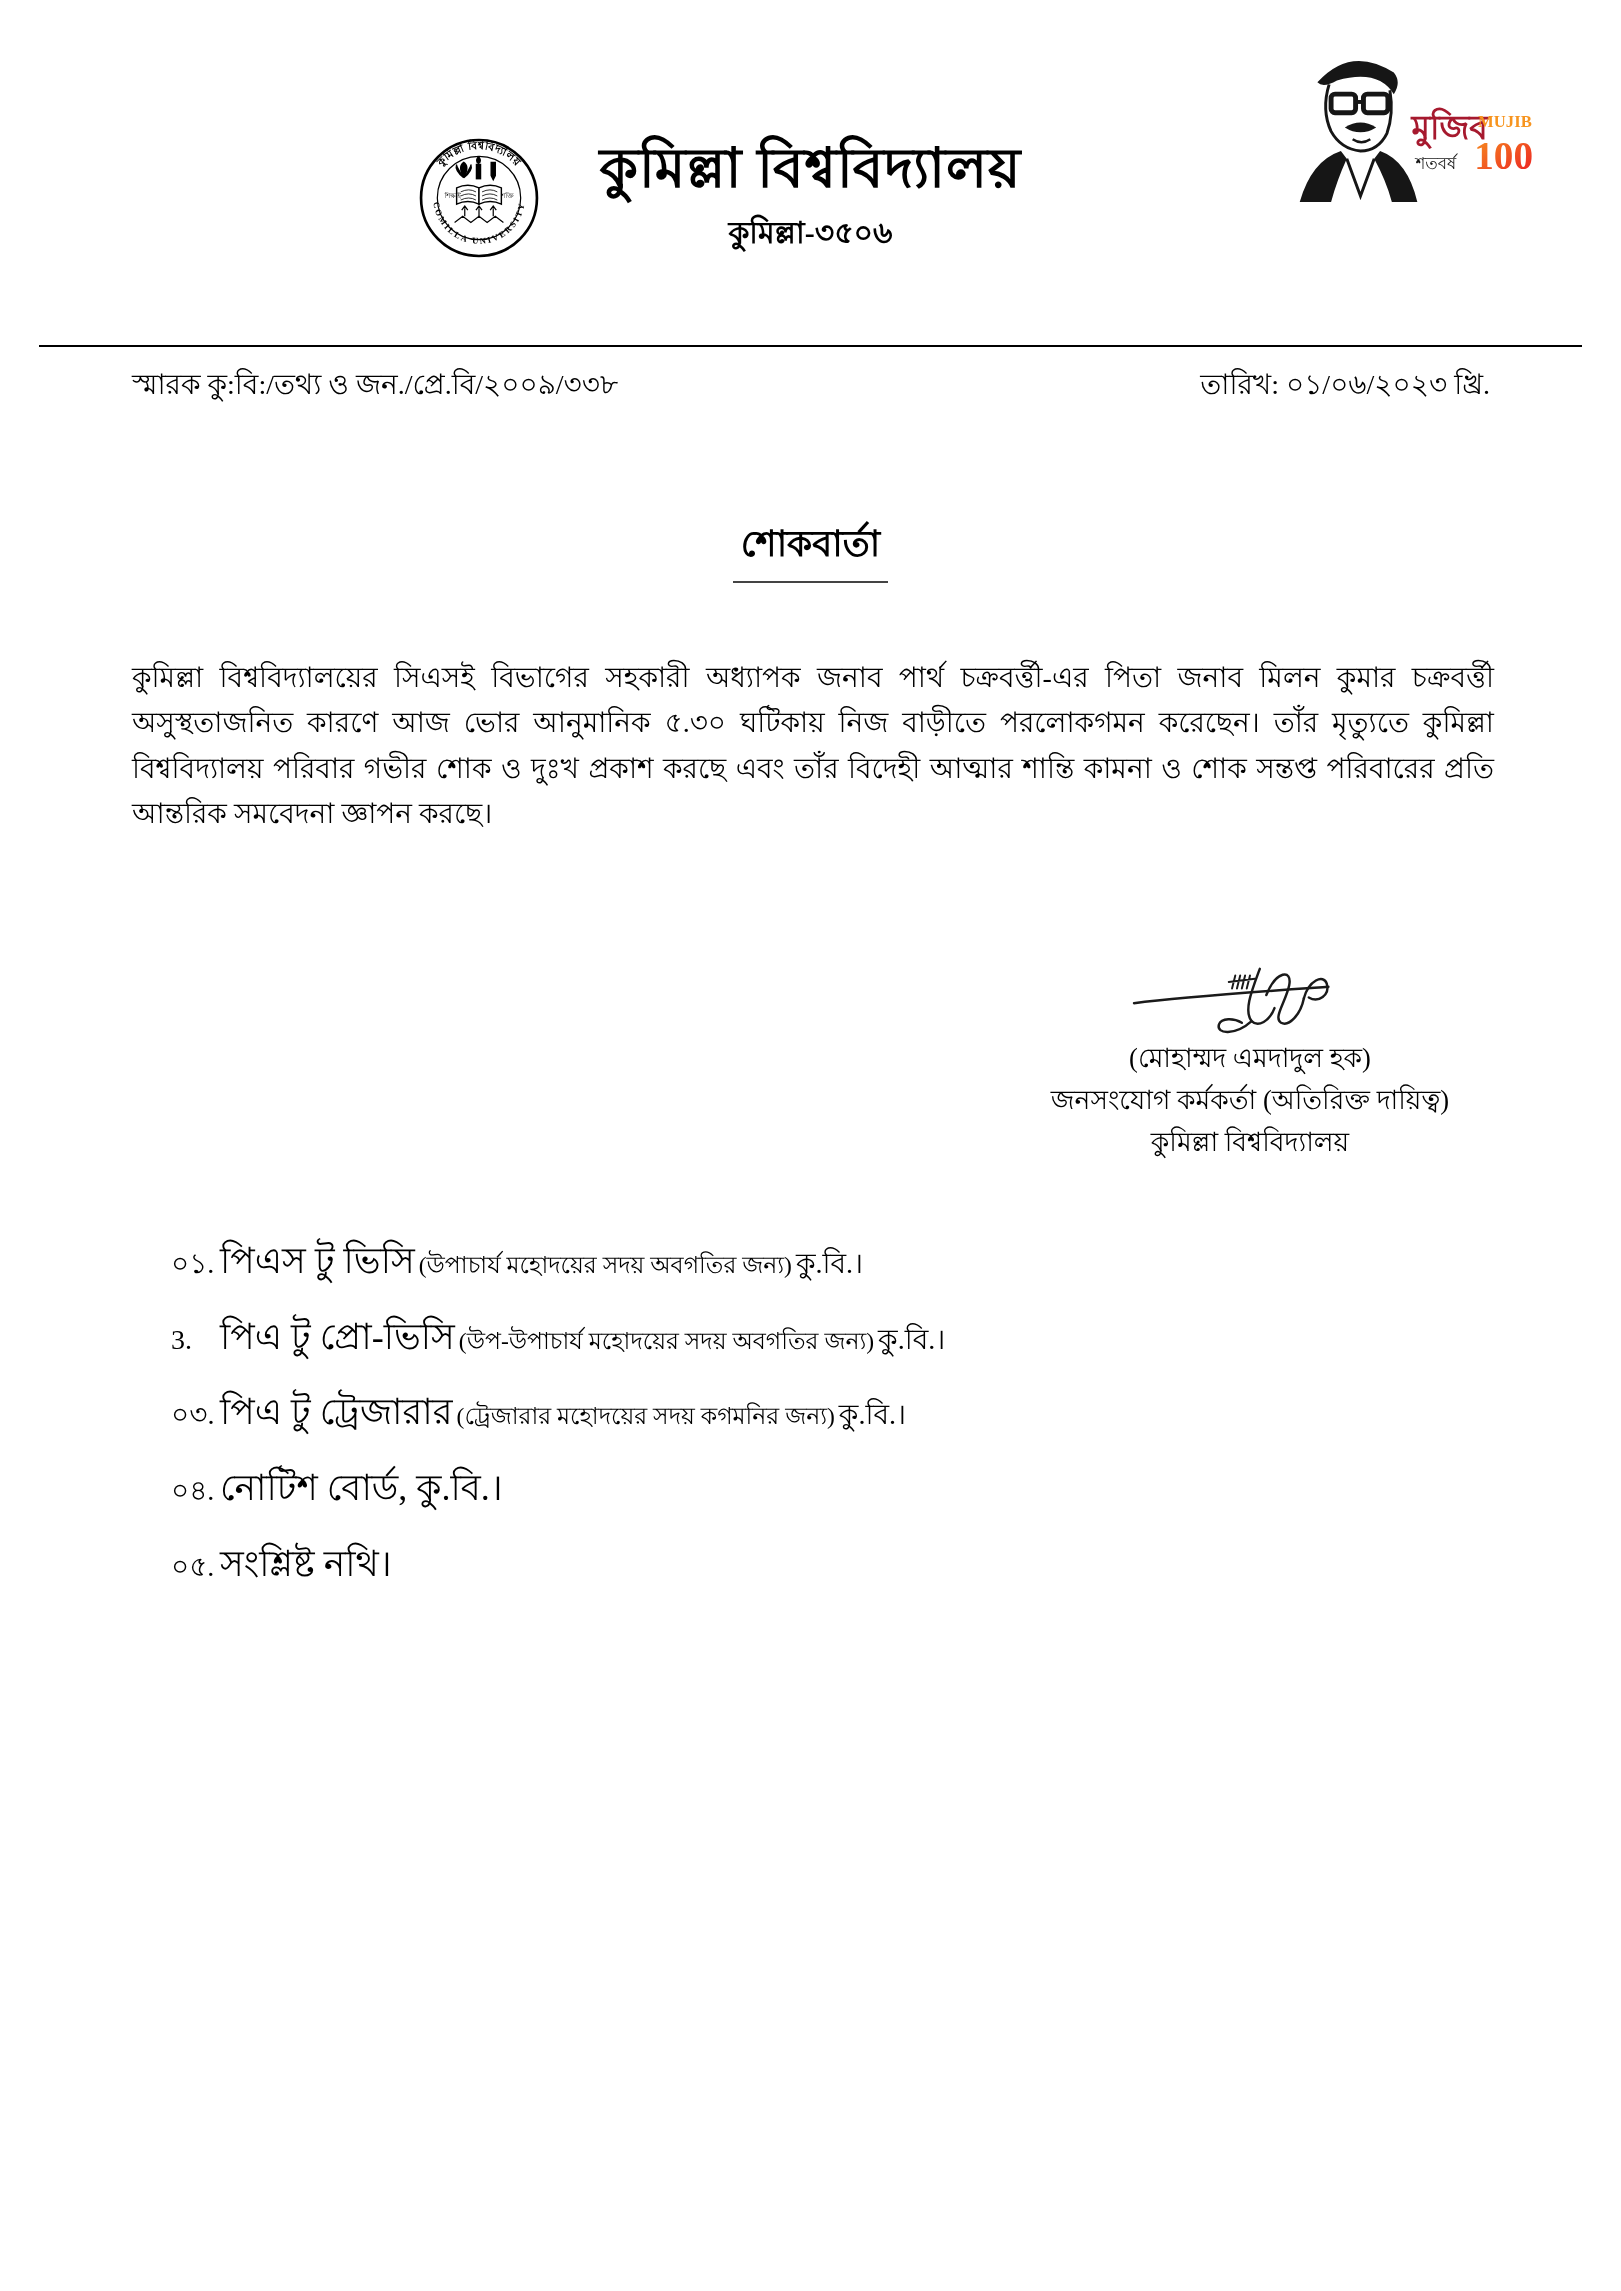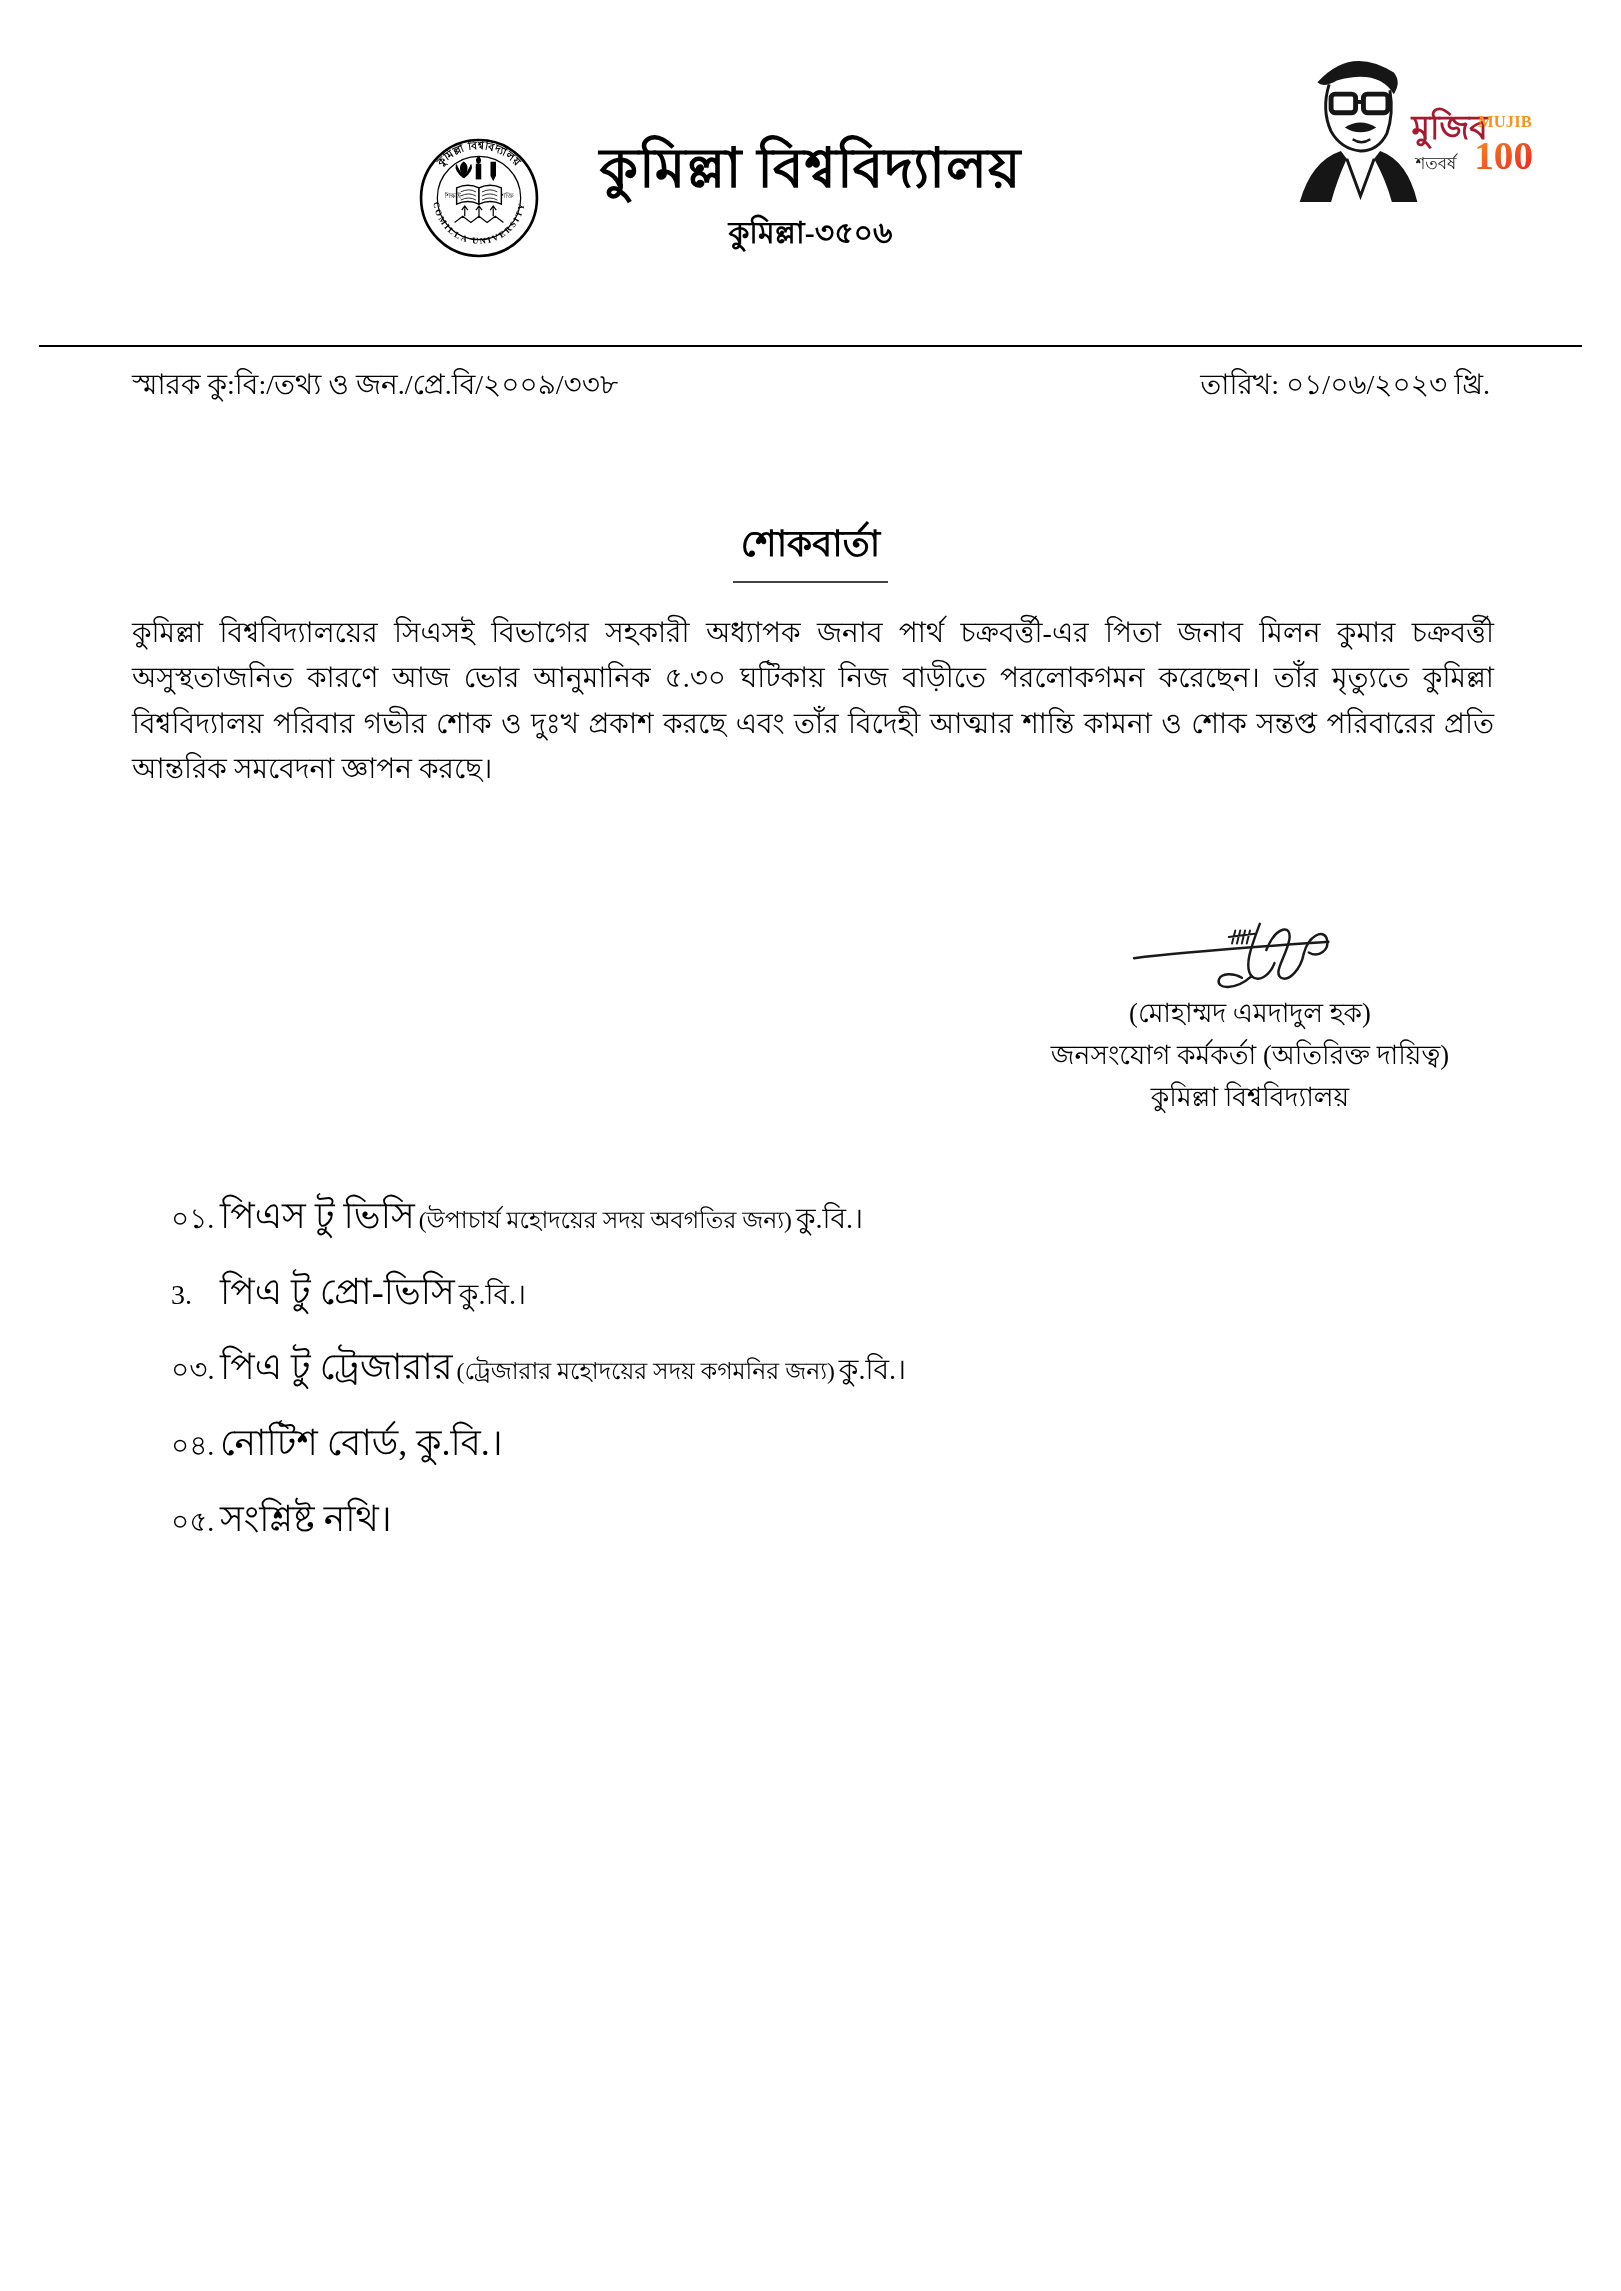--- a/index.html
+++ b/index.html
@@ -20,21 +20,21 @@
   .uni-sub{font-size:30px;font-weight:bold;margin-top:9.8px;}
   .contact{font-size:21px;margin-top:15.7px;letter-spacing:0.2px;}
   .rule{position:absolute;top:345px;left:39px;right:39px;border-top:2.9px solid #000;}
   
   .content{position:absolute;top:359px;left:0;right:0;}
   .memo-row{display:flex;justify-content:space-between;align-items:baseline;
             padding:3.9px 131px 0 132px;font-size:28px;}
   .subject-wrap{text-align:center;margin-top:106px;}
   .subject{display:inline-block;font-size:36px;font-weight:bold;
            border-bottom:2.5px solid #444;padding:0 7.8px 4.9px 7.8px;text-align:center;}
-  .body-par{margin:27px 127px 0 132px;font-size:28px;line-height:1.62;
+  .body-par{margin:72px 127px 0 132px;font-size:28px;line-height:1.62;
             text-align:justify;}
   
   .sig-block{width:510px;margin:110px 116px 0 auto;text-align:center;}
   .sig-scribble{width:294px;height:98px;display:block;margin:0 auto -5.9px auto;}
   .sig-line{font-size:26.5px;line-height:1.58;}
   
   .copies{margin:69px 118px 0 132px;font-size:27.4px;}
   .copies-label{font-size:28px;}
   .copy-list{margin-top:13.7px;padding-left:39px;}
   .copy-item{display:flex;align-items:baseline;gap:4px;margin-top:15.7px;}
@@ -148,20 +148,21 @@
       <div class="copy-list">
         <div class="copy-item">
           <span class="copy-no">০১.</span>
           <span class="copy-name">পিএস টু ভিসি</span>
           <span class="copy-detail">(উপাচার্য মহোদয়ের সদয় অবগতির জন্য)</span>
           <span class="copy-suffix">কু.বি.।</span>
         </div>
         <div class="copy-item">
           <span class="copy-no">3.</span>
           <span class="copy-name">পিএ টু প্রো-ভিসি</span>
+          <span class="copy-detail">(উপ-উপাচার্য মহোদয়ের সদয় অবগতির জন্য)</span>
           <span class="copy-suffix">কু.বি.।</span>
         </div>
         <div class="copy-item">
           <span class="copy-no">০৩.</span>
           <span class="copy-name">পিএ টু ট্রেজারার</span>
           <span class="copy-detail">(ট্রেজারার মহোদয়ের সদয় কগমনির জন্য)</span>
           <span class="copy-suffix">কু.বি.।</span>
         </div>
         <div class="copy-item">
           <span class="copy-no">০৪.</span>

